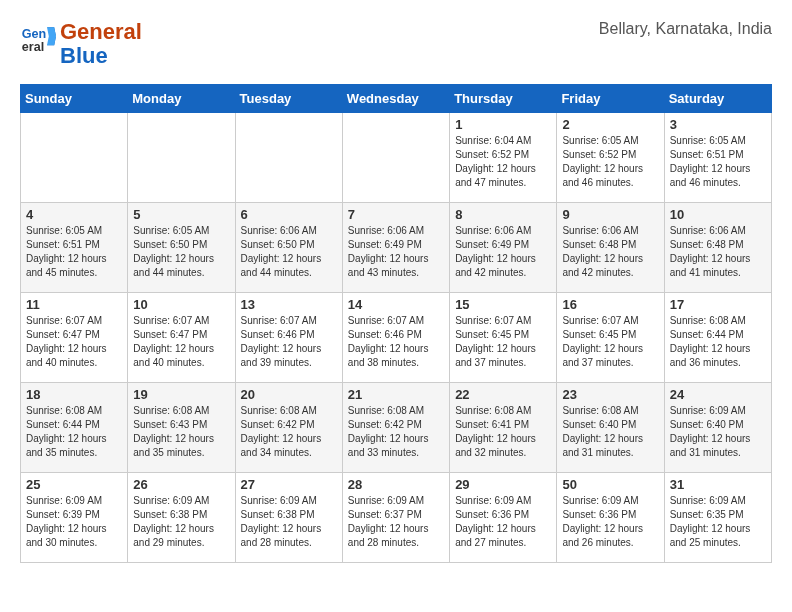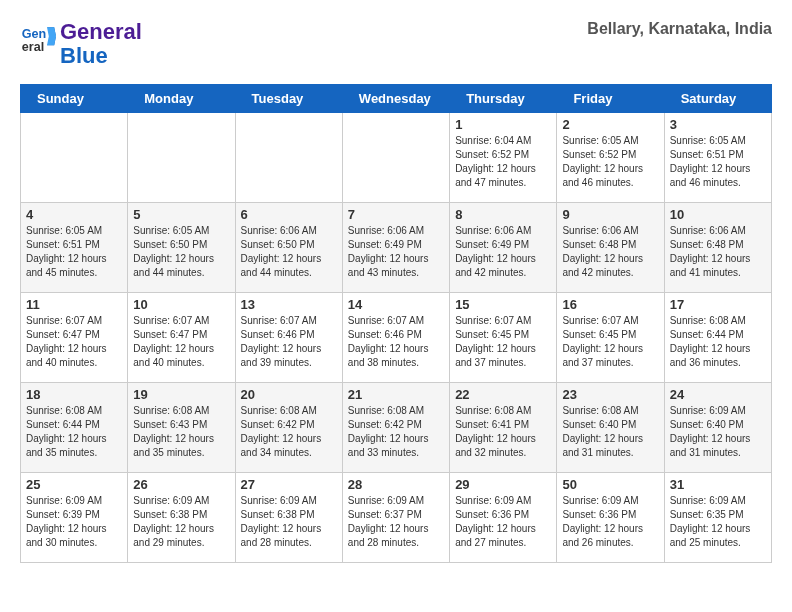--- a/index.html
+++ b/index.html
@@ -20,51 +20,50 @@
       display: flex;
       align-items: flex-start;
     }
     .logo-text {
       font-size: 22px;
       font-weight: bold;
       color: #333;
       line-height: 1.1;
     }
     .logo-text span {
-      color: #4c1d95;
+      color: #c2410c;
     }
     .logo-icon {
       width: 36px;
       height: 36px;
       margin-right: 4px;
     }
     .title-block {
       text-align: right;
     }
     .month-year {
       font-size: 36px;
       font-weight: bold;
       color: #333;
     }
     .location {
       font-size: 16px;
       color: #555;
-      font-weight: bold;
     }
     table {
       width: 100%;
       border-collapse: collapse;
       table-layout: fixed;
     }
     thead tr th {
       background: #1565c0;
       color: #fff;
       font-size: 13px;
       font-weight: bold;
-      padding: 6px 16px;
+      padding: 6px 4px;
       text-align: left;
       border: 1px solid #1565c0;
     }
     tbody tr td {
       border: 1px solid #ccc;
       vertical-align: top;
       padding: 4px 5px;
       font-size: 10.5px;
       color: #333;
       height: 90px;

